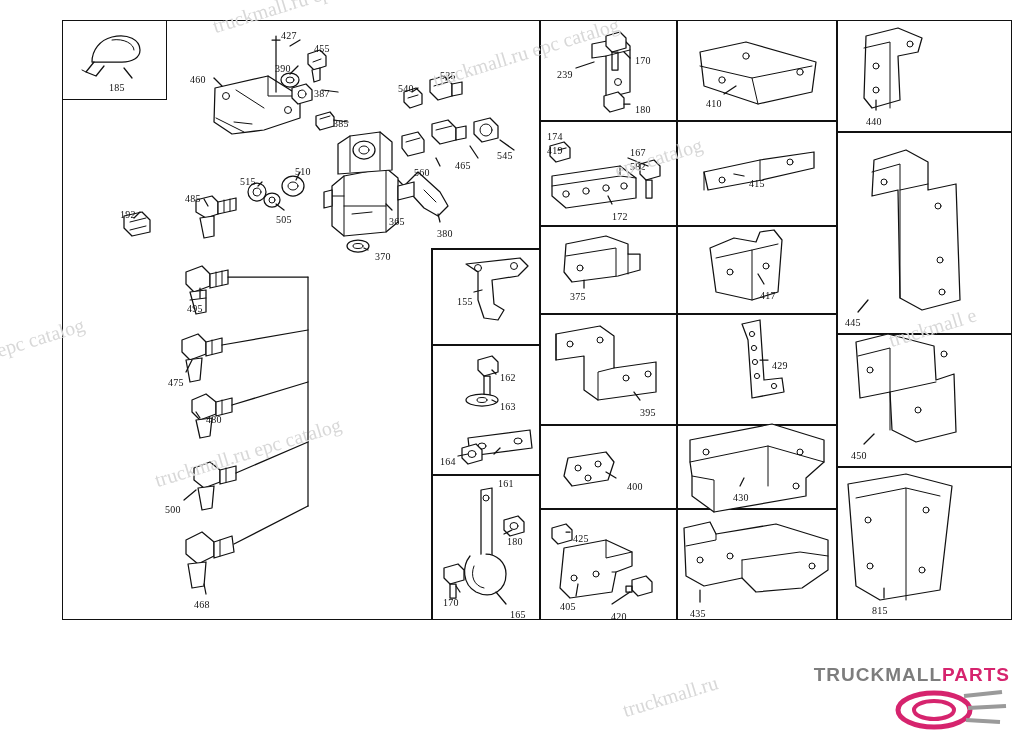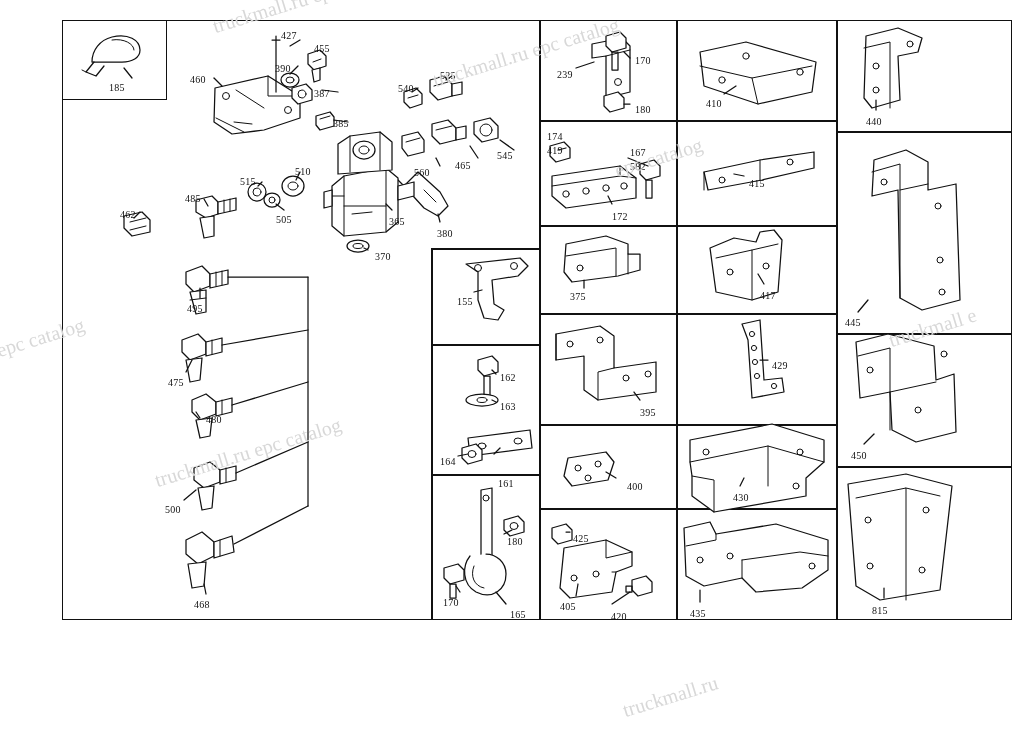--- a/index.html
+++ b/index.html
@@ -499,21 +499,21 @@
   <div class="lbl" style="left:333px;top:118px;">385</div>
   <div class="lbl" style="left:398px;top:83px;">540</div>
   <div class="lbl" style="left:440px;top:70px;">525</div>
   <div class="lbl" style="left:414px;top:167px;">560</div>
   <div class="lbl" style="left:455px;top:160px;">465</div>
   <div class="lbl" style="left:497px;top:150px;">545</div>
   <div class="lbl" style="left:240px;top:176px;">515</div>
   <div class="lbl" style="left:295px;top:166px;">510</div>
   <div class="lbl" style="left:276px;top:214px;">505</div>
   <div class="lbl" style="left:185px;top:193px;">485</div>
-  <div class="lbl" style="left:120px;top:209px;">462</div>
+  <div class="lbl" style="left:120px;top:209px;">192</div>
   <div class="lbl" style="left:389px;top:216px;">365</div>
   <div class="lbl" style="left:437px;top:228px;">380</div>
   <div class="lbl" style="left:375px;top:251px;">370</div>
   <div class="lbl" style="left:187px;top:303px;">495</div>
   <div class="lbl" style="left:168px;top:377px;">475</div>
   <div class="lbl" style="left:178px;top:414px;margin-left:28px;">480</div>
   <div class="lbl" style="left:165px;top:504px;">500</div>
   <div class="lbl" style="left:194px;top:599px;">468</div>
   <div class="lbl" style="left:457px;top:296px;">155</div>
   <div class="lbl" style="left:500px;top:372px;">162</div>
@@ -549,14 +549,28 @@
   <div class="lbl" style="left:872px;top:605px;">815</div>
 
   <div class="wm rot" style="left:210px;top:16px;">truckmall.ru epc catalog</div>
   <div class="wm rot" style="left:430px;top:70px;">truckmall.ru epc catalog</div>
   <div class="wm rot" style="left:-6px;top:340px;">epc catalog</div>
   <div class="wm rot" style="left:612px;top:160px;">epc catalog</div>
   <div class="wm rot" style="left:152px;top:470px;">truckmall.ru epc catalog</div>
   <div class="wm rot" style="left:620px;top:700px;">truckmall.ru</div>
   <div class="wm rot" style="left:886px;top:330px;">truckmall e</div>
 
+  <div class="brand">
+    <div class="txt">
+      <span>TRUCKMALL</span><span class="pink">PARTS</span>
+    </div>
+    <svg width="120" height="46">
+      <g>
+        <ellipse cx="44" cy="24" rx="36" ry="17" fill="none" stroke="#d6246e" stroke-width="5"></ellipse>
+        <ellipse cx="44" cy="24" rx="20" ry="9" fill="none" stroke="#d6246e" stroke-width="4"></ellipse>
+        <path d="M74 10 L112 6" stroke="#9a9a9a" stroke-width="4" fill="none"></path>
+        <path d="M78 22 L116 20" stroke="#9a9a9a" stroke-width="4" fill="none"></path>
+        <path d="M76 34 L110 36" stroke="#9a9a9a" stroke-width="4" fill="none"></path>
+      </g>
+    </svg>
+  </div>
 
 </div>
 
 </body></html>

